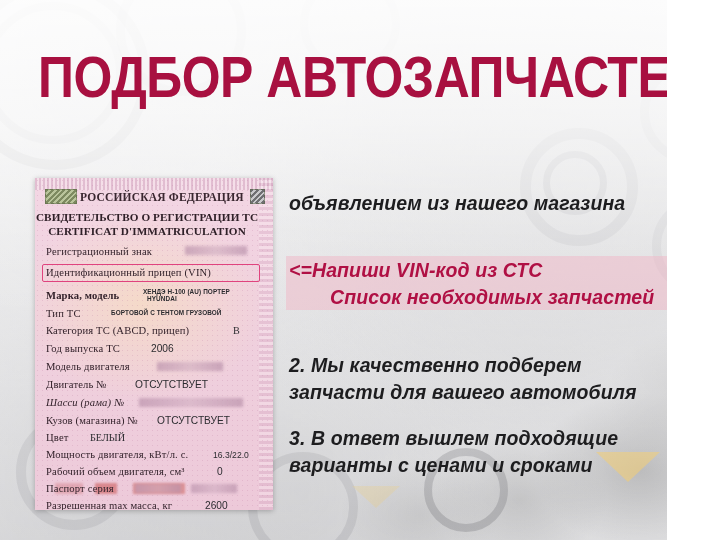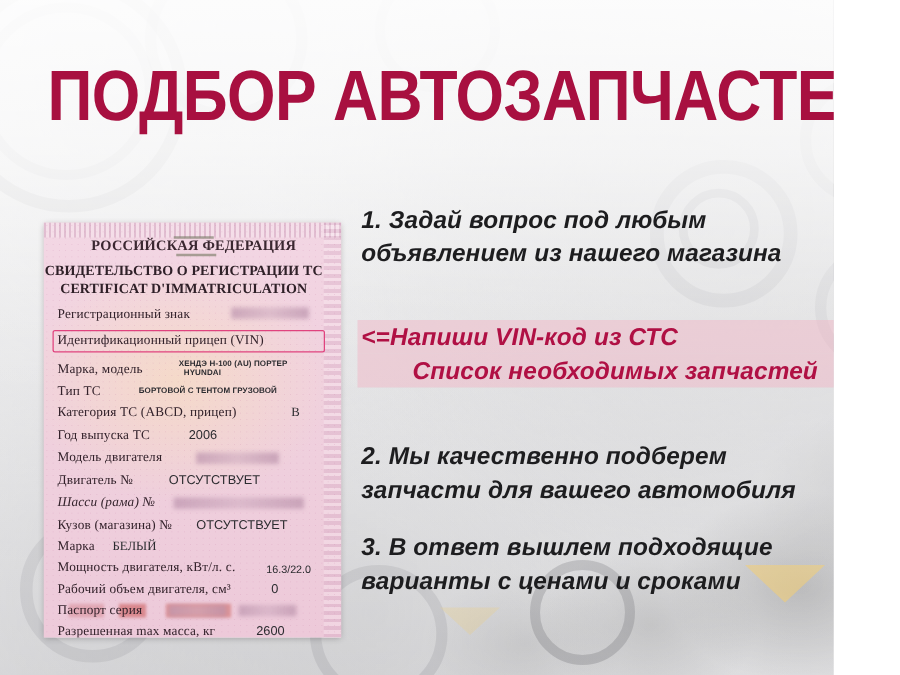--- a/index.html
+++ b/index.html
@@ -121,21 +121,21 @@
     right: 0; top: 0;
     width: 14px; height: 332px;
     background: repeating-linear-gradient(0deg, rgba(180,120,160,.22) 0 3px, rgba(255,255,255,.28) 3px 6px);
     opacity: .75;
   }
 
   .rf-row {
     position: absolute;
     left: 10px; top: 11px;
     width: 220px; height: 15px;
-    display: flex; align-items: center; flex-direction: column;
+    display: flex; align-items: center;
   }
   .rf-guillo {
     width: 30px; height: 13px;
     background: repeating-linear-gradient(135deg, #7d8a60 0 2px, #b9c49b 2px 4px);
     border: 1px solid rgba(90,100,70,.5);
   }
   .rf-guillo.right { flex: 1; margin-left: 3px; background: repeating-linear-gradient(135deg, #6f6f72 0 2px, #c8c8cb 2px 4px); }
   .rf-text {
     font-family: "Liberation Serif", "DejaVu Serif", serif;
     font-weight: 700;
@@ -304,21 +304,21 @@
 
       <div class="doc-title l1">СВИДЕТЕЛЬСТВО О РЕГИСТРАЦИИ ТС</div>
       <div class="doc-title l2">CERTIFICAT D'IMMATRICULATION</div>
 
       <div class="fld" style="top:68px;">Регистрационный знак</div>
       <div class="redact" style="left:150px;top:68px;width:62px;"></div>
 
       <div class="vin-box"></div>
       <div class="fld" style="top:89px;">Идентификационный прицеп (VIN)</div>
 
-      <div class="fld" style="top:112px;">Марка, модель</div>
+      <div class="fld" style="top:112px;font-weight:bold;">Марка, модель</div>
       <div class="val tiny" style="left:108px;top:110px;">ХЕНДЭ H-100 (AU) ПОРТЕР</div>
       <div class="val tiny" style="left:112px;top:117px;">HYUNDAI</div>
 
       <div class="fld" style="top:130px;">Тип ТС</div>
       <div class="val tiny" style="left:76px;top:131px;">БОРТОВОЙ С ТЕНТОМ ГРУЗОВОЙ</div>
 
       <div class="fld" style="top:147px;">Категория ТС (ABCD, прицеп)</div>
       <div class="val serif" style="left:198px;top:147px;">B</div>
 
       <div class="fld" style="top:165px;">Год выпуска ТС</div>
@@ -329,41 +329,40 @@
 
       <div class="fld" style="top:201px;">Двигатель №</div>
       <div class="val" style="left:100px;top:201px;">ОТСУТСТВУЕТ</div>
 
       <div class="fld" style="top:219px;font-style:italic;">Шасси (рама) №</div>
       <div class="redact" style="left:104px;top:220px;width:104px;"></div>
 
       <div class="fld" style="top:237px;">Кузов (магазина) №</div>
       <div class="val" style="left:122px;top:237px;">ОТСУТСТВУЕТ</div>
 
-      <div class="fld" style="top:254px;">Марка</div>
+      <div class="fld" style="top:254px;">Цвет</div>
       <div class="val serif" style="left:55px;top:254px;">БЕЛЫЙ</div>
 
       <div class="fld" style="top:271px;">Мощность двигателя, кВт/л. с.</div>
       <div class="val" style="left:178px;top:272px;font-size:8.6px;">16.3/22.0</div>
 
       <div class="fld" style="top:288px;">Рабочий объем двигателя, см³</div>
       <div class="val" style="left:182px;top:288px;">0</div>
 
       <div class="fld" style="top:305px;">Паспорт серия</div>
       <div class="redact" style="left:100px;top:306px;width:46px;"></div>
       <div class="redact" style="left:156px;top:306px;width:46px;"></div>
 
       <div class="fld" style="top:322px;">Разрешенная max масса, кг</div>
       <div class="val" style="left:170px;top:322px;text-align:center;">2600</div>
 
     </div>
     <div class="doc-bottom-marks"></div>
   </div>
 
-  <div class="instr" style="left:289px;top:163px;">1. Задай вопрос под любым</div>
   <div class="instr" style="left:289px;top:190px;">объявлением из нашего магазина</div>
 
   <div class="hl-band" style="left:286px;top:256px;width:404px;height:27px;"></div>
   <div class="hl-band" style="left:286px;top:283px;width:411px;height:27px;"></div>
   <div class="hl" style="left:289px;top:257px;">&lt;=Напиши VIN-код из СТС</div>
   <div class="hl" style="left:330px;top:284px;">Список необходимых запчастей</div>
 
   <div class="instr" style="left:289px;top:352px;">2. Мы качественно подберем</div>
   <div class="instr" style="left:289px;top:379px;text-align:right;">запчасти для вашего автомобиля</div>
 

